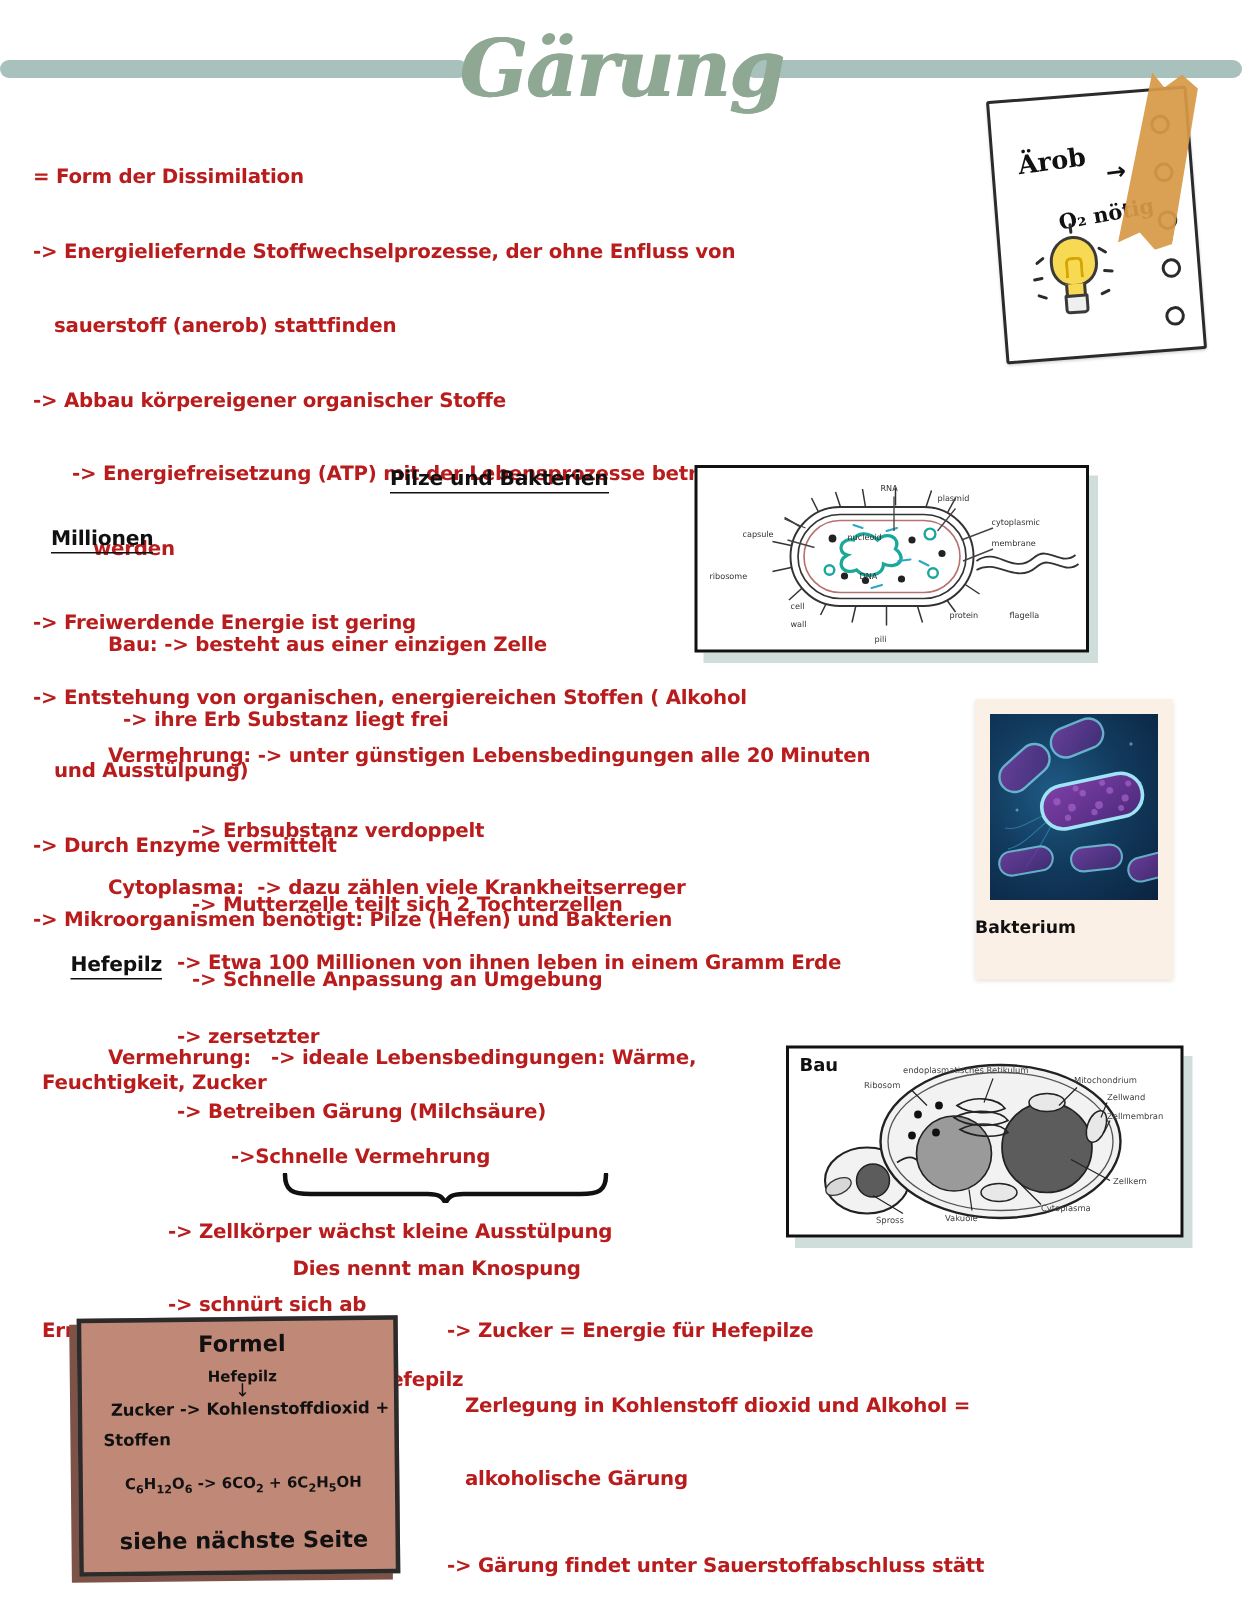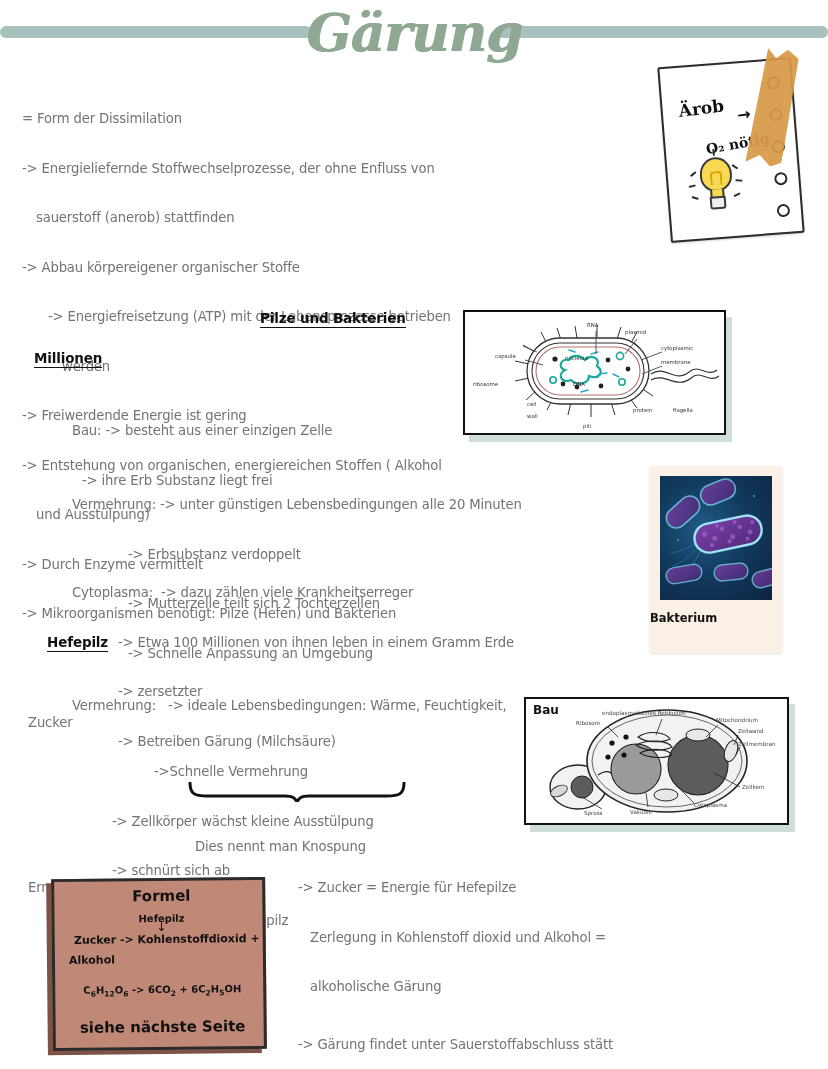--- a/index.html
+++ b/index.html
@@ -7,44 +7,44 @@
   body {
     width: 828px; height: 1069px;
     background: #ffffff;
     font-family: "DejaVu Sans", sans-serif;
     position: relative;
     overflow: hidden;
     color: #111;
   }
 
   
-  #title-banner { position:absolute; left:0; top:0; width:828px; height:72px; }
+  #title-banner { position:absolute; left:0; top:14px; width:828px; height:72px; }
   .bar { position:absolute; top:26px; height:12px; background:#a9c1bc; border-radius:7px; }
   #bar-left  { left:0px;  width:312px; }
   #bar-right { left:497px; width:331px; }
   #doc-title {
     position:absolute; left:0; top:-4px; width:828px; text-align:center;
     font-family:"DejaVu Serif", serif;
     font-style: italic;
     font-weight: 700;
     font-size: 53px;
     letter-spacing: -1px;
     color:#8ea893;
     line-height: 72px;
     text-shadow: 1px 0 0 #8ea893;
   }
 
   
   .note {
     font-family:"DejaVu Sans", sans-serif;
-    font-weight:400;
+    font-weight:700;
     font-size:13.2px;
     line-height:16.5px;
     letter-spacing:-0.15px;
-    color:#737373;
+    color:#b91c1c;
     white-space:pre-wrap;
   }
   .block { position:absolute; }
   .line { display:block; }
   .ind1 { padding-left:14px; }
   .ind2 { padding-left:26px; }
   .ind3 { padding-left:40px; }
 
   .heading-ul {
     font-family:"DejaVu Sans", sans-serif;
@@ -505,18 +505,18 @@
     <text class="mini2" x="104" y="115">Vakuole</text>
     <text class="mini2" x="58" y="116">Spross</text>
   </svg>
 </div>
 
 <div id="formel-box">
   <div id="formel-title">Formel</div>
   <div id="formel-hefepilz">Hefepilz</div>
   <div id="formel-downarrow">↓</div>
   <div id="formel-eq1">Zucker -&gt; Kohlenstoffdioxid +</div>
-  <div id="formel-eq1b">Alkohol</div>
+  <div id="formel-eq1b">Stoffen</div>
   <div id="formel-eq2">
     C<sub>6</sub>H<sub>12</sub>O<sub>6</sub> -&gt; 6CO<sub>2</sub> + 6C<sub>2</sub>H<sub>5</sub>OH
   </div>
   <div id="formel-footer">siehe nächste Seite</div>
 </div>
 
 </body></html>

